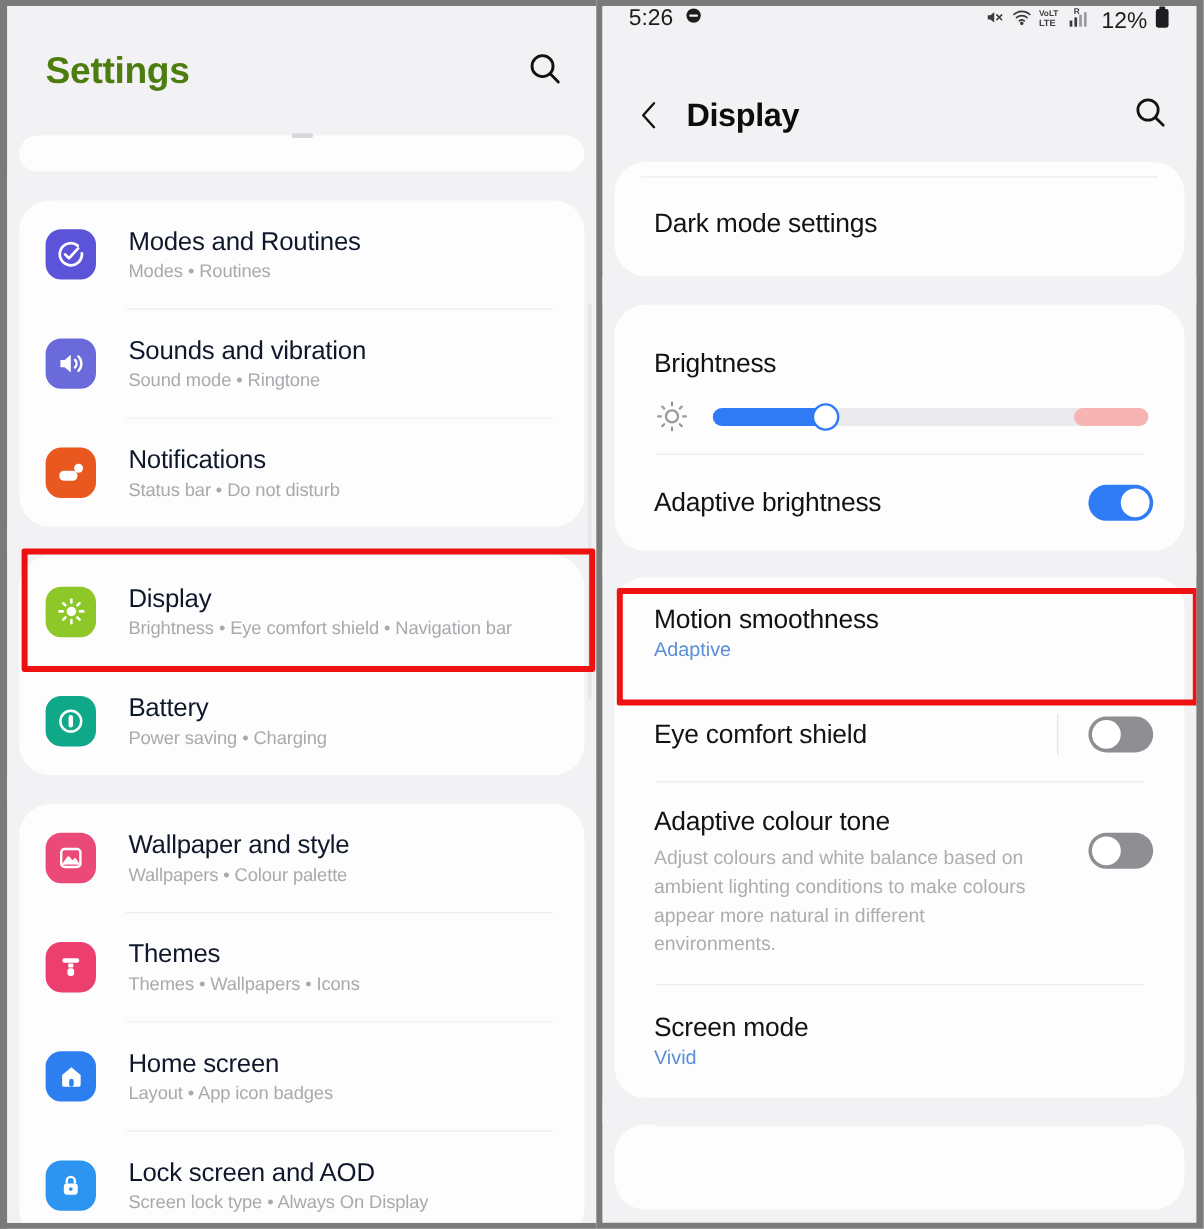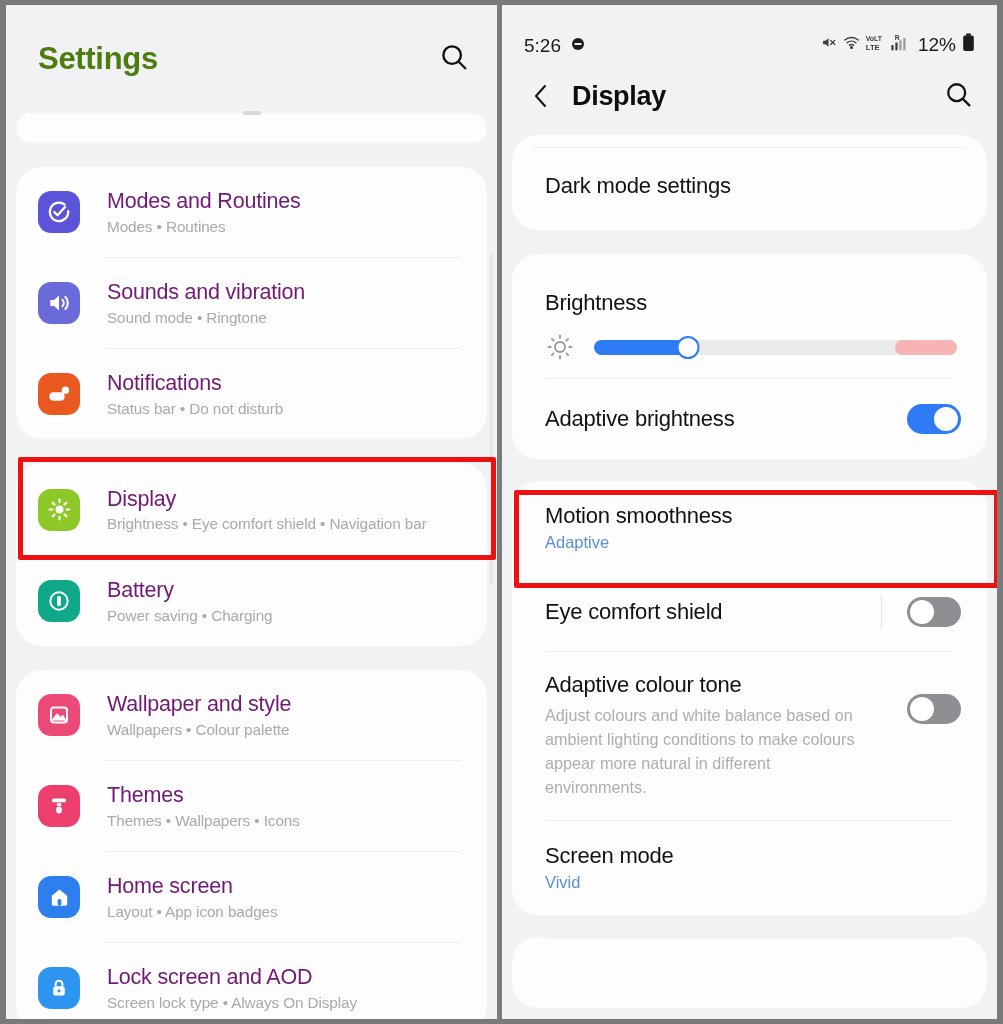--- a/index.html
+++ b/index.html
@@ -78,21 +78,21 @@
   .row-icon {
     width: 42px; height: 42px;
     border-radius: 13px;
     flex: 0 0 42px;
     display: flex; align-items: center; justify-content: center;
     margin-right: 27px;
   }
   .row-text { flex: 1; min-width: 0; }
   .row-title {
     font-size: 21.5px;
-    color: #701a75;
+    color: #0f172a;
     line-height: 1.22;
     letter-spacing: -0.2px;
   }
   .row-sub {
     font-size: 15.3px;
     color: #a9a9ae;
     margin-top: 3px;
     letter-spacing: -0.1px;
     white-space: nowrap;
   }
@@ -132,21 +132,21 @@
     background: #f2f2f4;
     border-left: 5px solid #7a7a7a;
     border-right: 6px solid #7a7a7a;
     border-top: 5px solid #7a7a7a;
     border-bottom: 5px solid #7a7a7a;
     overflow: hidden;
   }
   .statusbar {
     height: 52px;
     display: flex;
-    align-items: flex-end;
+    align-items: flex-start;
     justify-content: space-between;
     padding: 0 22px 0 22px;
     background: #f2f2f4;
     font-size: 19px;
     color: #1d1d1f;
   }
   .sb-left { display: flex; align-items: center; gap: 9px; }
   .sb-right { display: flex; align-items: center; gap: 5px; }
   .sb-battpct { font-size: 19px; font-weight: 500; margin: 0 1px 0 3px; }
 

